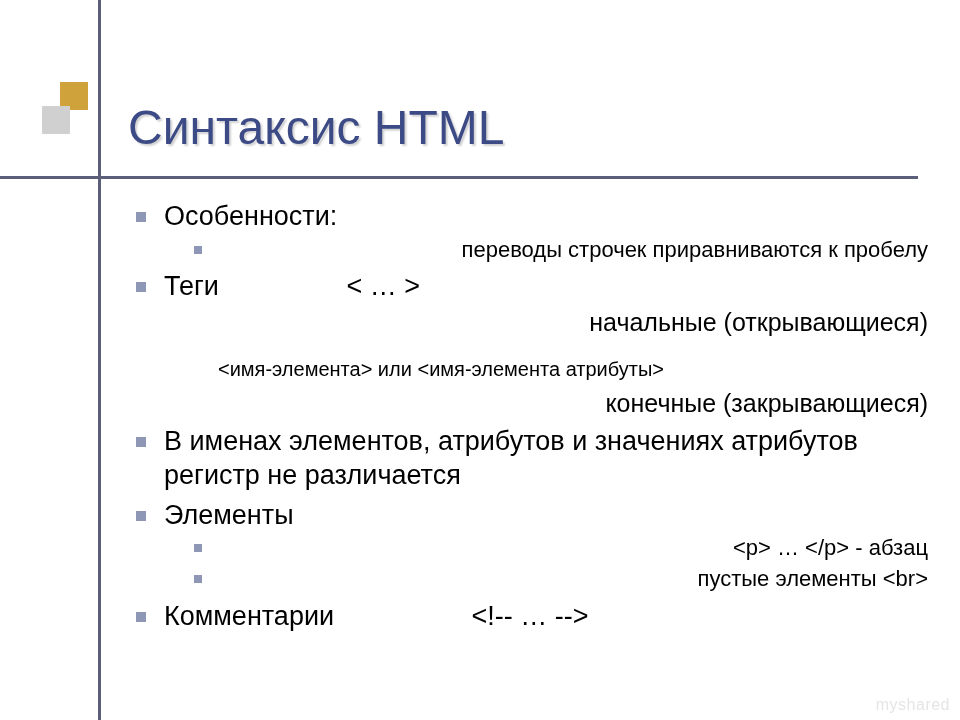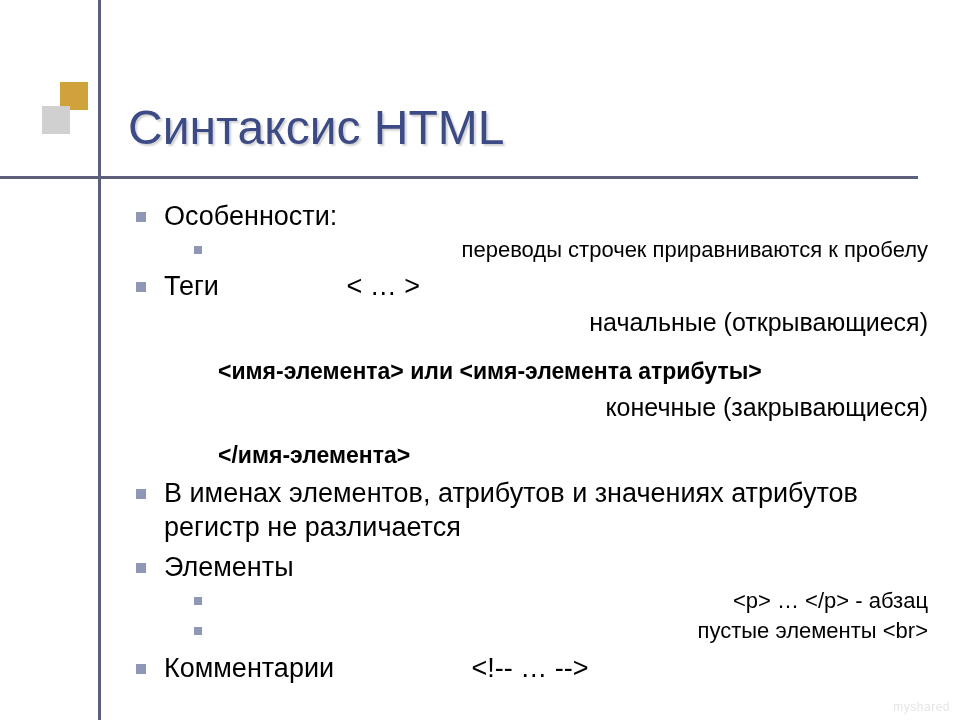--- a/index.html
+++ b/index.html
@@ -113,31 +113,30 @@
     height: 8px;
     background: #8f97b7;
   }
   ul.lv2 > li.sub-plain {
     font-size: 25px;
     padding-left: 52px;
   }
   ul.lv2 > li.sub-plain::before { display:none; }
   .sub-indent {
     padding-left: 54px;
-    font-size: 23px;
+    font-size: 20px;
     line-height: 1.4;
     margin: 16px 0 4px 0;
-    font-weight: bold;
   }
 
   .watermark {
     position: absolute;
     right: 10px;
     bottom: 6px;
-    font-size: 12px;
+    font-size: 16px;
     color: #e5e5e5;
     letter-spacing: 0.5px;
   }
 </style>
 </head>
 <body>
 
 <div class="deco">
   <div class="deco-gold"></div>
   <div class="deco-grey"></div>
@@ -162,23 +161,20 @@
       <span class="tag-note">&lt; … &gt;</span>
       <ul class="lv2">
         <li class="sub-plain">начальные (открывающиеся)</li>
       </ul>
       <div class="sub-indent">
         <span>&lt;имя-элемента&gt;</span><span> или </span><span>&lt;имя-элемента атрибуты&gt;</span>
       </div>
       <ul class="lv2">
         <li class="sub-plain">конечные (закрывающиеся)</li>
       </ul>
-      <div class="sub-indent">
-        <span>&lt;/имя-элемента&gt;</span>
-      </div>
     </li>
 
     <li>
       <span>В именах элементов, атрибутов и значениях атрибутов регистр не различается</span>
     </li>
 
     <li>
       <span>Элементы</span>
       <ul class="lv2">
         <li>&lt;p&gt; … &lt;/p&gt; - абзац</li>

